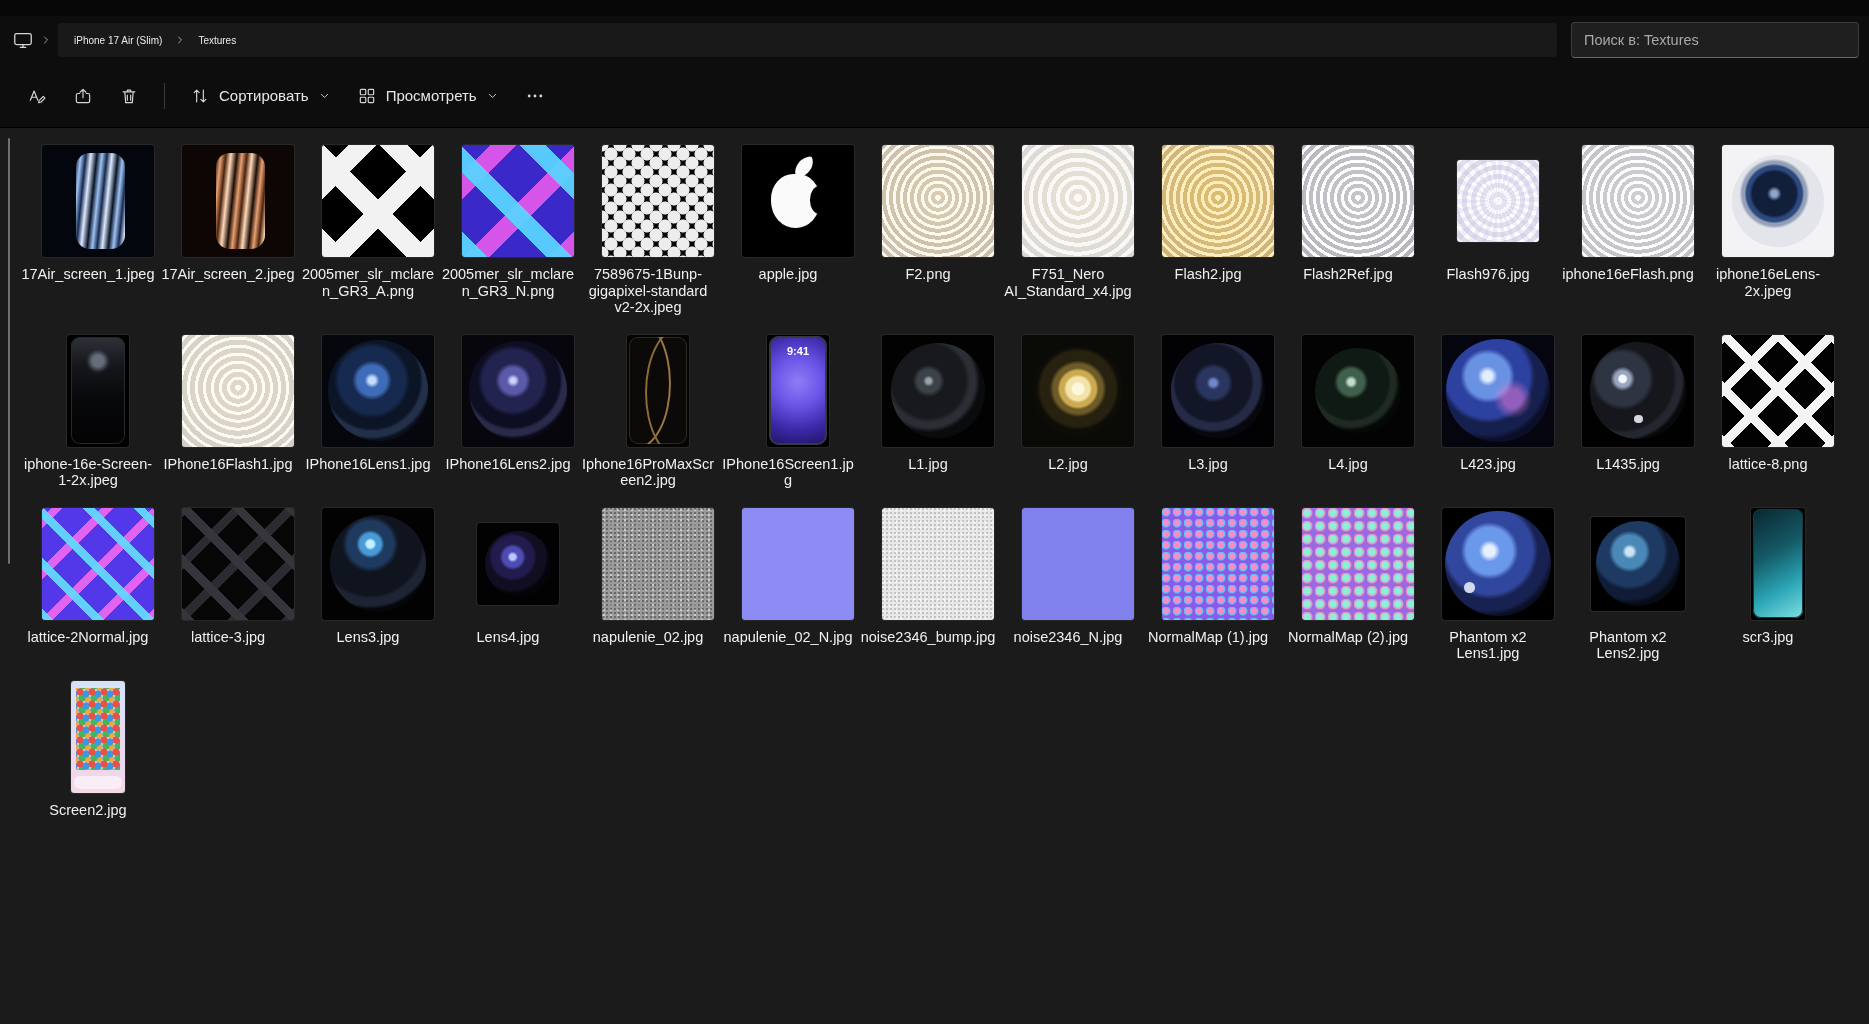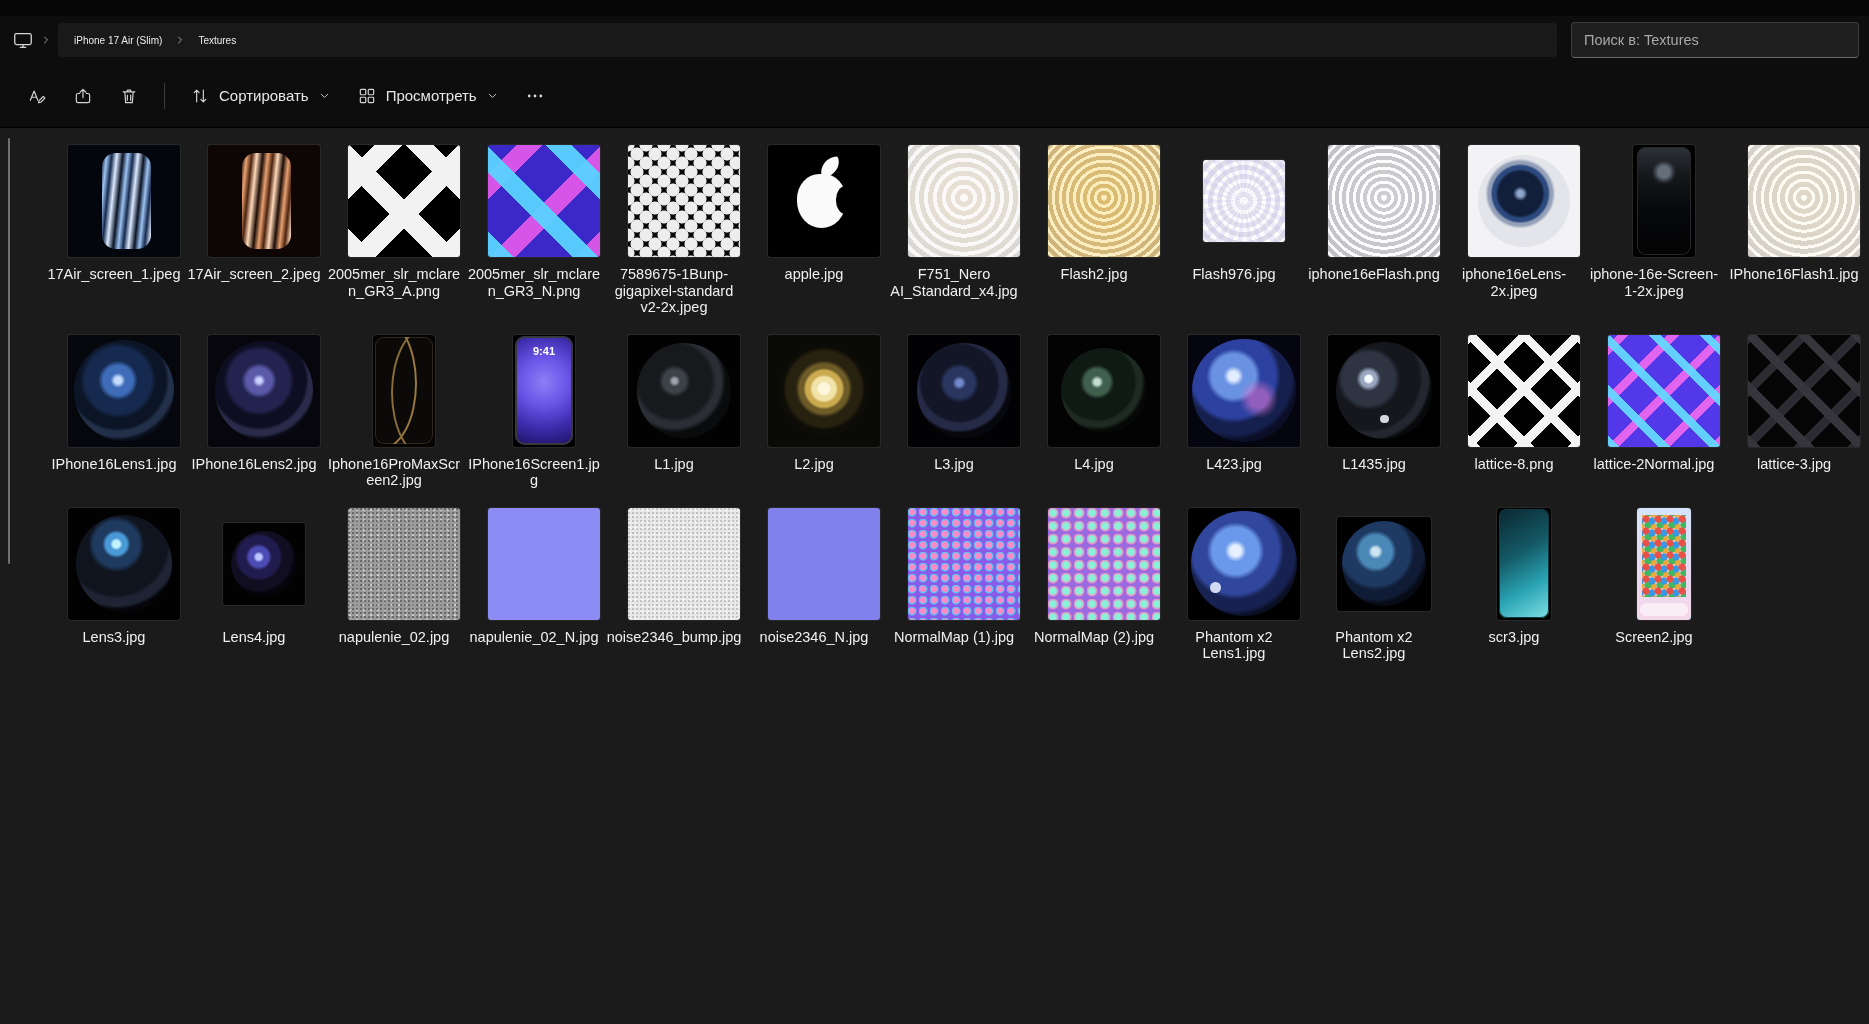--- a/index.html
+++ b/index.html
@@ -25,21 +25,21 @@
   .tool-btn { background:transparent; border:none; color:#e6e6e6; font-family:inherit; font-size:15px; height:40px; min-width:40px; border-radius:4px; display:flex; align-items:center; justify-content:center; gap:9px; padding:0 11px; cursor:default; }
   .tool-btn svg { width:20px; height:20px; flex:none; }
   .tool-btn .chev-dn { width:13px; height:13px; }
   .tool-sep { width:1px; height:26px; background:#3a3a3a; margin:0 10px; }
   .ic { stroke:#d6d6d6; fill:none; stroke-width:1.4; stroke-linecap:round; stroke-linejoin:round; }
   .ic-fill { fill:#d6d6d6; stroke:none; }
 
   .content { flex:1; background:#1b1b1b; position:relative; overflow:hidden; }
   .scrollbar-left { position:absolute; left:8px; top:10px; width:2px; height:426px; background:#707070; border-radius:2px; }
 
-  .file-grid { display:flex; flex-wrap:wrap; align-items:flex-start; padding:14px 0 0 44px; }
+  .file-grid { display:flex; flex-wrap:wrap; align-items:flex-start; padding:14px 0 0 18px; }
   .tile { width:140px; display:flex; flex-direction:column; align-items:center; margin-bottom:16px; border-radius:4px; }
   .thumb-box { height:118px; display:flex; align-items:center; justify-content:center;margin-left:20px; }
   .tile-label { margin-top:6px; max-width:136px; font-size:14.5px; line-height:16.5px; color:#f0f0f0; text-align:center; overflow-wrap:anywhere; cursor:default; }
 
   .thumb { position:relative; overflow:hidden; border-radius:3px; width:112px; height:112px; flex:none; box-shadow:0 0 0 1px rgba(255,255,255,0.06); }
   .thumb i { position:absolute; inset:0; display:block; }
   .sz-sm  { width:82px;  height:82px; }
   .sz-md  { width:94px;  height:94px; }
   .sz-ph  { width:62px;  height:112px; }
   .sz-phn { width:54px;  height:112px; }
@@ -313,33 +313,49 @@
         <div class="tile">
           <div class="thumb-box">
             <div class="thumb tb-apple">
               <i></i>
             </div>
           </div>
           <div class="tile-label">apple.jpg</div>
         </div>
         <div class="tile">
           <div class="thumb-box">
+            <div class="thumb tb-flash-beige">
+              <i></i>
+            </div>
+          </div>
+          <div class="tile-label">F2.png</div>
+        </div>
+        <div class="tile">
+          <div class="thumb-box">
             <div class="thumb tb-flash-pale">
               <i></i>
             </div>
           </div>
           <div class="tile-label">F751_Nero AI_Standard_x4.jpg</div>
         </div>
         <div class="tile">
           <div class="thumb-box">
             <div class="thumb tb-flash-gold">
               <i></i>
             </div>
           </div>
           <div class="tile-label">Flash2.jpg</div>
+        </div>
+        <div class="tile">
+          <div class="thumb-box">
+            <div class="thumb tb-flash-silver">
+              <i></i>
+            </div>
+          </div>
+          <div class="tile-label">Flash2Ref.jpg</div>
         </div>
         <div class="tile">
           <div class="thumb-box">
             <div class="thumb tb-flash-976 sz-sm">
               <i></i>
             </div>
           </div>
           <div class="tile-label">Flash976.jpg</div>
         </div>
         <div class="tile">

